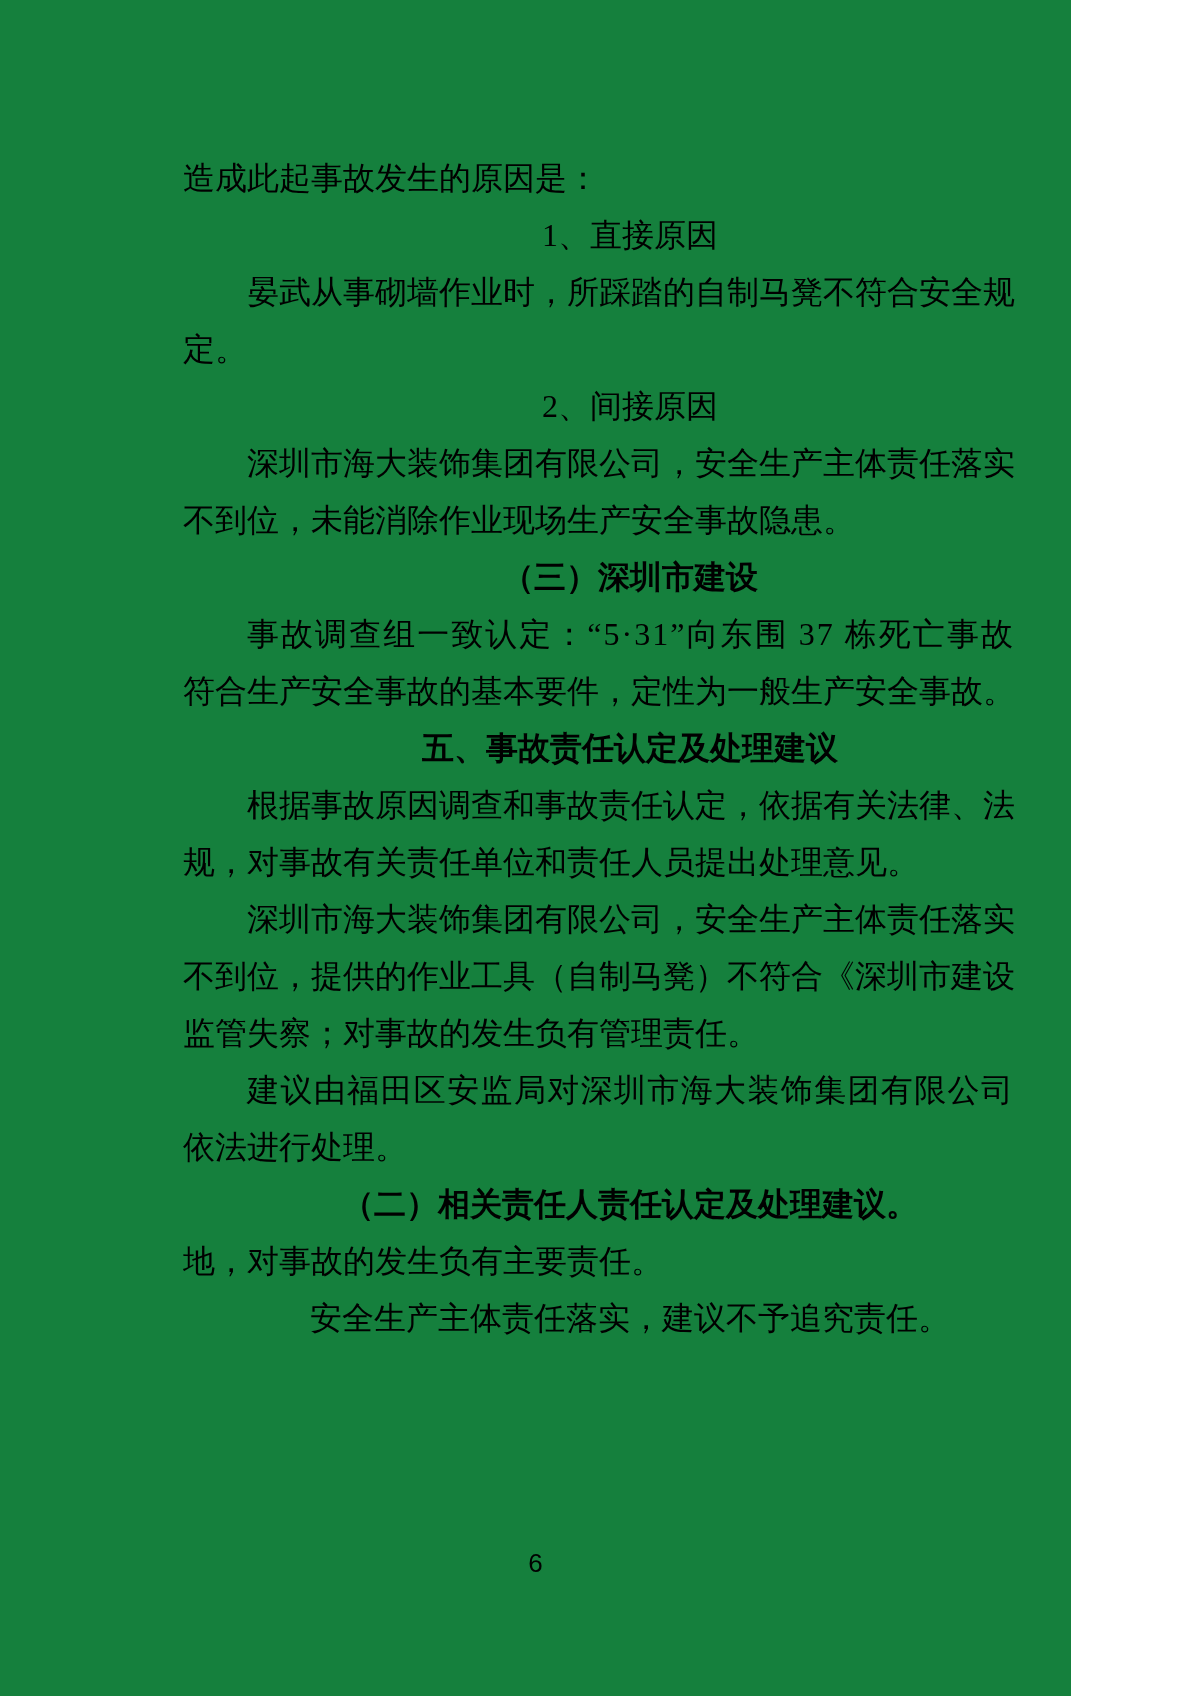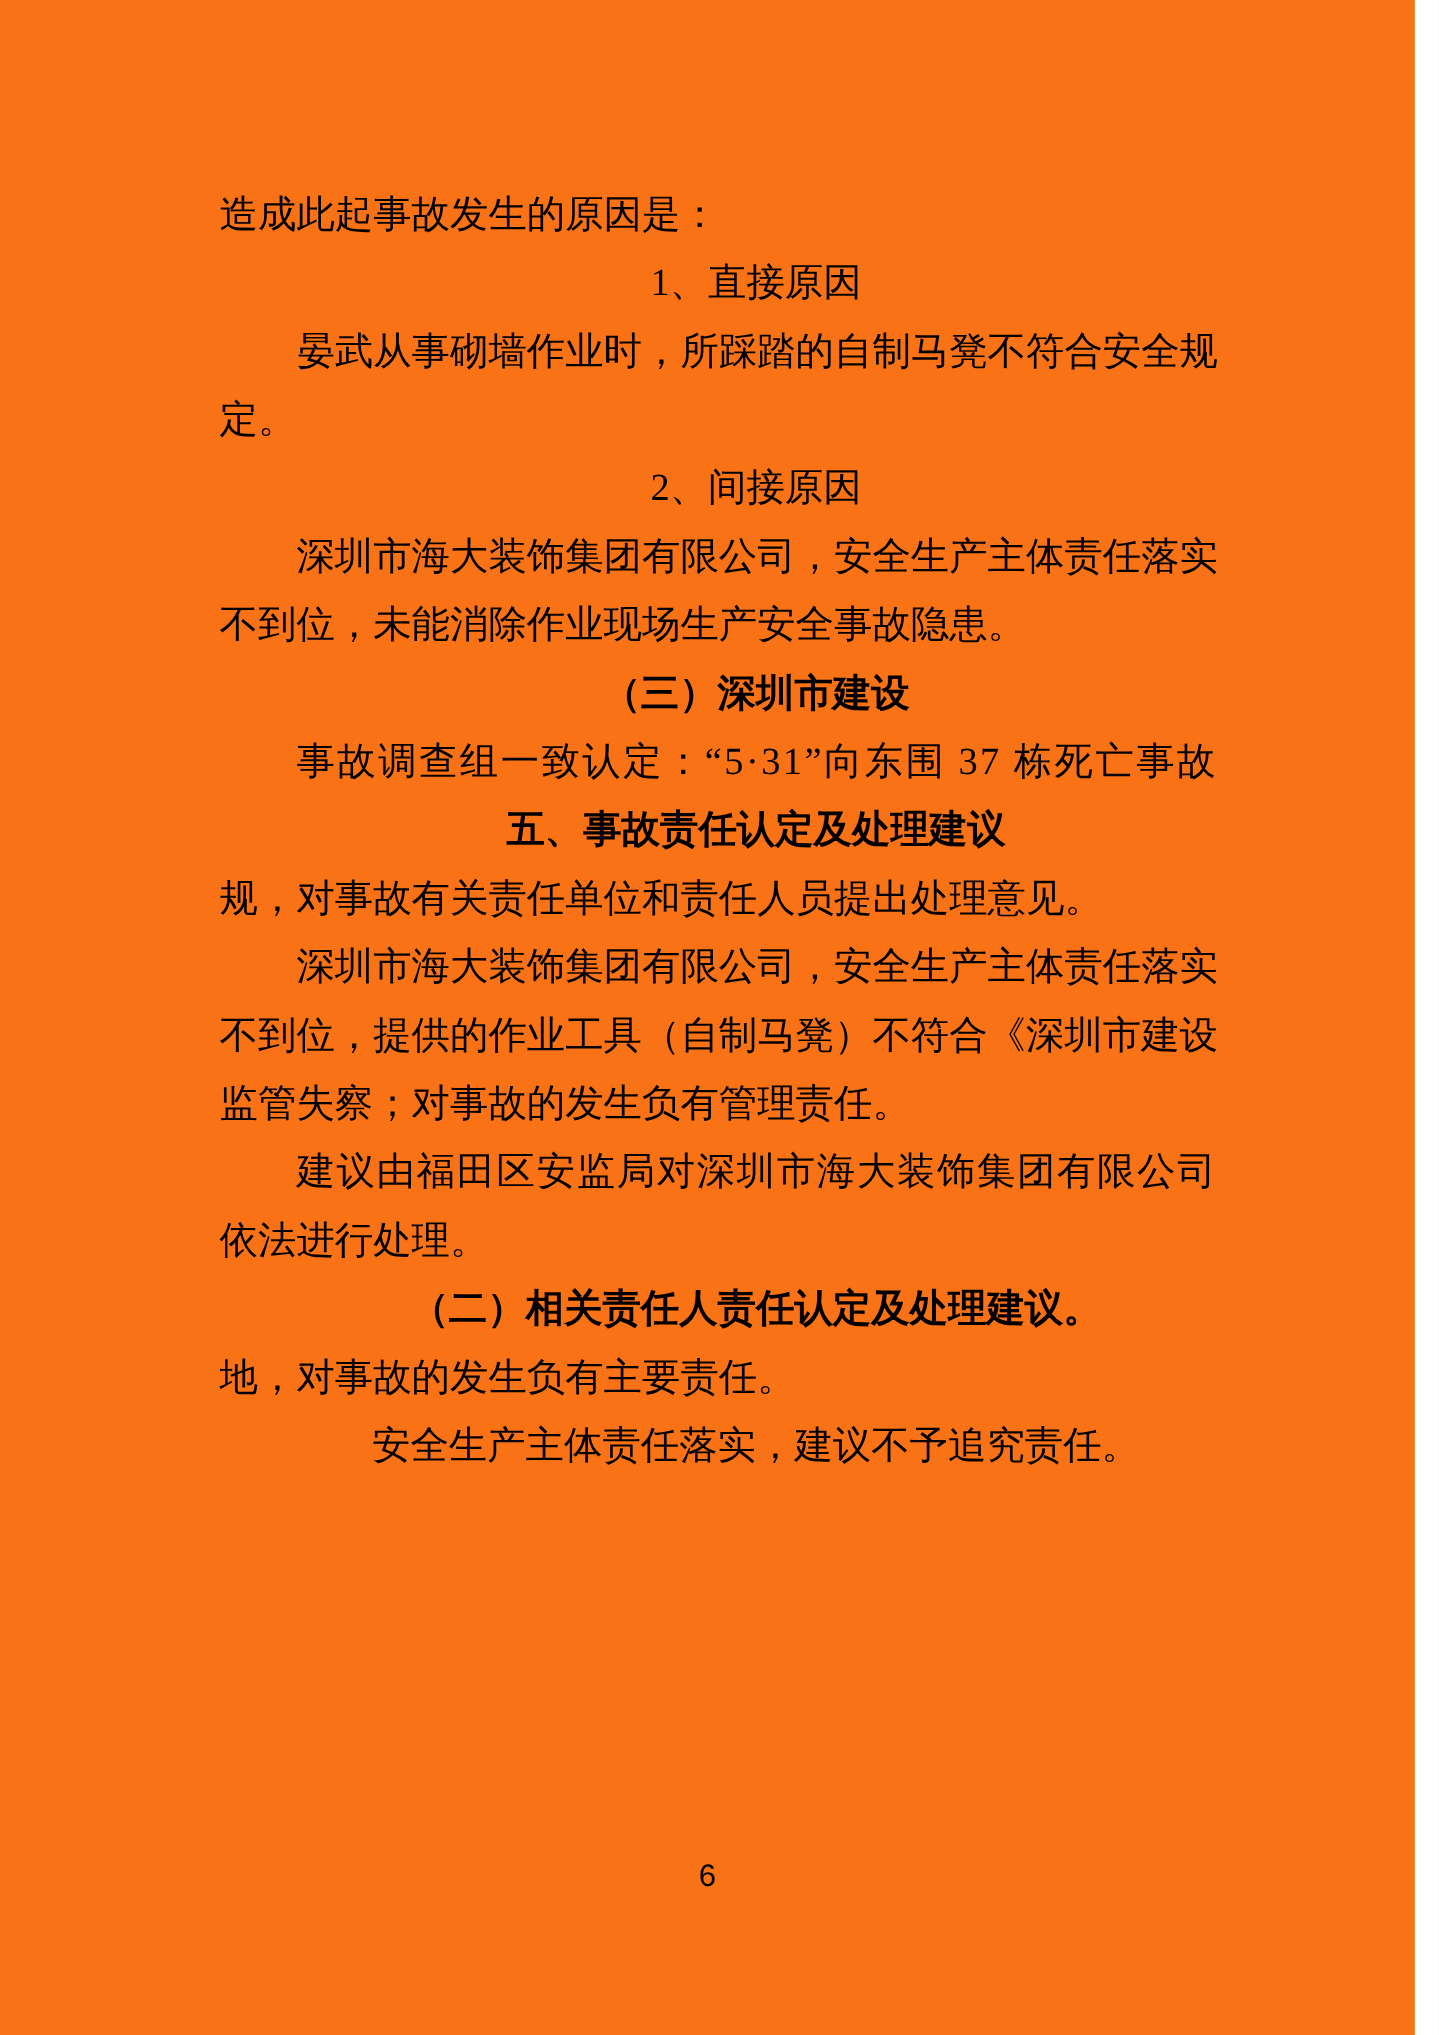--- a/index.html
+++ b/index.html
@@ -3,23 +3,23 @@
 <meta charset="utf-8">
 <title>Document Page</title>
 <style>
   html, body {
     margin: 0;
     padding: 0;
     background: #ffffff;
   }
   .page {
     position: relative;
-    width: 1179px;
+    width: 1071px;
     height: 1696px;
-    background: #f97316;
+    background: #15803d;
     color: #000000;
     font-family: "Liberation Serif", "DejaVu Serif", serif;
     overflow: hidden;
   }
   .doc-body {
     position: absolute;
     left: 183px;
     top: 150px;
     width: 830px;
   }
@@ -61,21 +61,23 @@
   <div class="doc-body">
       <div class="line"><span class="line-text">造成此起事故发生的原因是：</span></div>
       <div class="line indent"><span class="line-text">1、直接原因</span></div>
       <div class="line indent"><span class="line-text">晏武从事砌墙作业时，所踩踏的自制马凳不符合安全规</span></div>
       <div class="line"><span class="line-text">定。</span></div>
       <div class="line indent"><span class="line-text">2、间接原因</span></div>
       <div class="line indent"><span class="line-text">深圳市海大装饰集团有限公司，安全生产主体责任落实</span></div>
       <div class="line"><span class="line-text">不到位，未能消除作业现场生产安全事故隐患。</span></div>
       <div class="line indent bold"><span class="line-text">（三）深圳市建设</span></div>
       <div class="line indent"><span class="line-text" style="letter-spacing: 2.03px; margin-right: -2.03px;">事故调查组一致认定：“5·31”向东围 37 栋死亡事故</span></div>
+      <div class="line"><span class="line-text">符合生产安全事故的基本要件，定性为一般生产安全事故。</span></div>
       <div class="line indent bold"><span class="line-text">五、事故责任认定及处理建议</span></div>
+      <div class="line indent"><span class="line-text">根据事故原因调查和事故责任认定，依据有关法律、法</span></div>
       <div class="line"><span class="line-text">规，对事故有关责任单位和责任人员提出处理意见。</span></div>
       <div class="line indent"><span class="line-text">深圳市海大装饰集团有限公司，安全生产主体责任落实</span></div>
       <div class="line"><span class="line-text">不到位，提供的作业工具（自制马凳）不符合《深圳市建设</span></div>
       <div class="line"><span class="line-text">监管失察；对事故的发生负有管理责任。</span></div>
       <div class="line indent"><span class="line-text" style="letter-spacing: 1.36px; margin-right: -1.36px;">建议由福田区安监局对深圳市海大装饰集团有限公司</span></div>
       <div class="line"><span class="line-text">依法进行处理。</span></div>
       <div class="line indent bold"><span class="line-text">（二）相关责任人责任认定及处理建议。</span></div>
       <div class="line"><span class="line-text">地，对事故的发生负有主要责任。</span></div>
       <div class="line indent"><span class="line-text">安全生产主体责任落实，建议不予追究责任。</span></div>
     </div>

